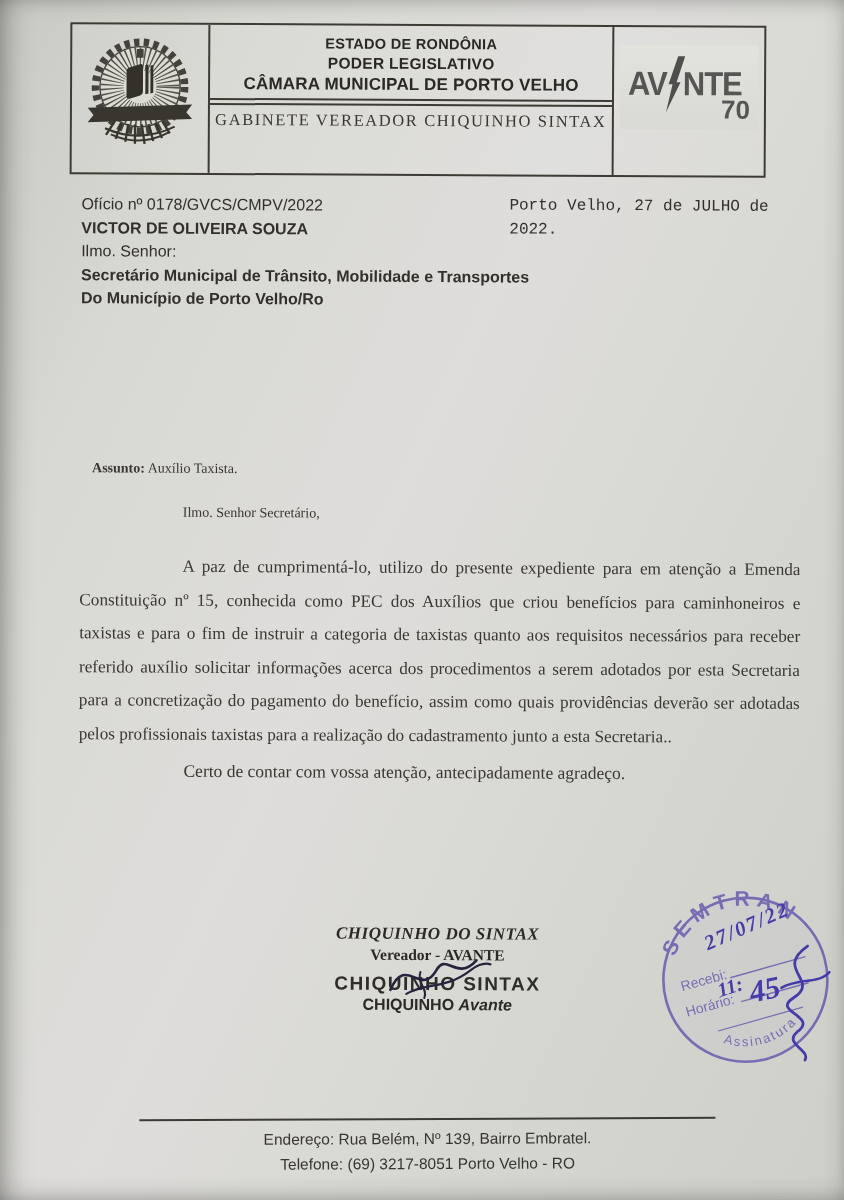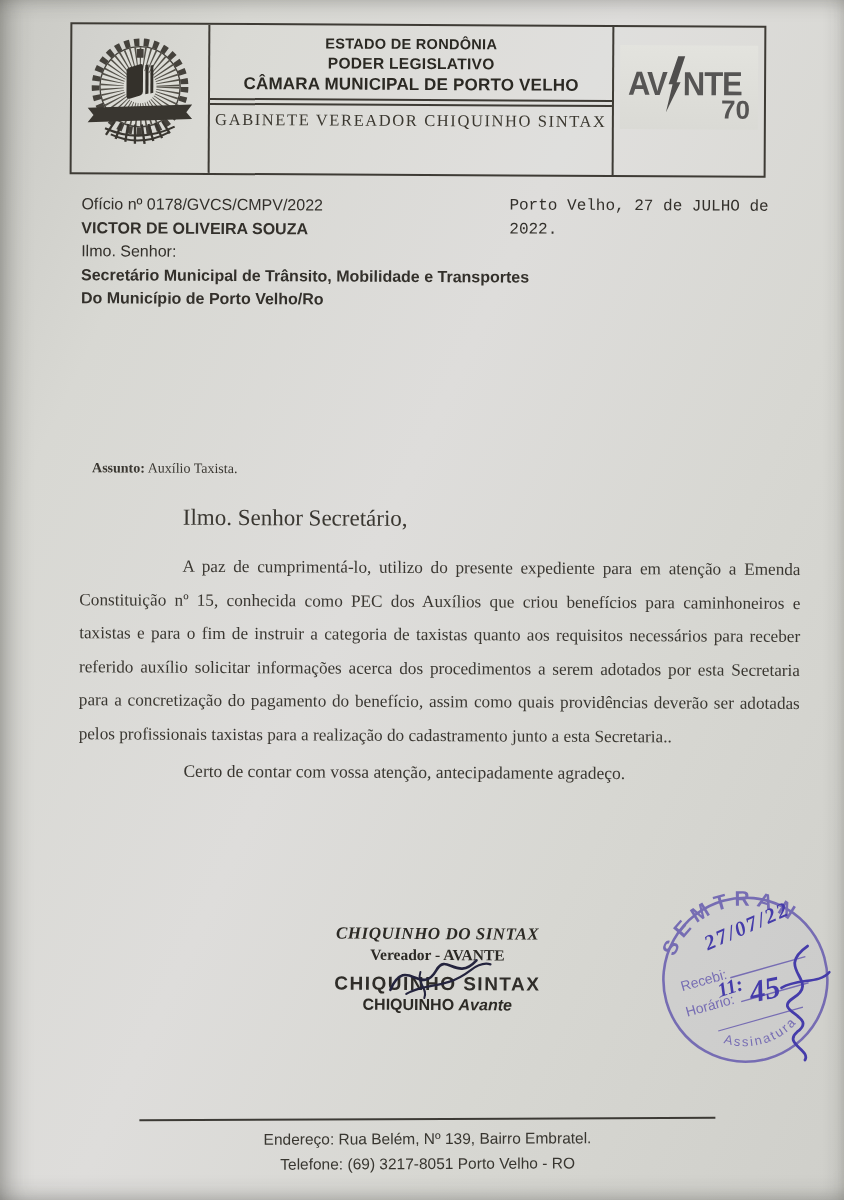--- a/index.html
+++ b/index.html
@@ -42,21 +42,21 @@
   .avante-70{position:absolute;right:8px;bottom:4px;font-size:26px;}
 
   
   .refs{position:absolute;left:80px;top:194px;width:690px;font-size:16px;color:#33302b;line-height:23.5px;}
   .refs .bold{font-weight:bold;}
   .place-date{position:absolute;left:428px;top:0;font-family:Liberation Mono, monospace;}
 
   
   .serif{font-family:"Liberation Serif",serif;color:#3a3731;}
   .subject{position:absolute;left:92px;top:430px;font-size:14px;margin-top:32px;}
-  .greeting{position:absolute;left:183px;top:506px;font-size:23px;}
+  .greeting{position:absolute;left:183px;top:506px;font-size:14px;}
   .body-par{
     position:absolute;left:80px;top:551px;width:721px;
     font-size:17.2px;line-height:33.5px;text-align:justify;text-indent:103px;
   }
   .closing{position:absolute;left:185px;top:762px;font-size:17.5px;}
 
   
   .sig-block{position:absolute;left:285px;top:924px;width:310px;text-align:center;color:#2c2a25;}
   .sig-stamp-name{font-family:"Liberation Serif",serif;font-style:italic;font-weight:bold;font-size:17px;letter-spacing:.5px;}
   .sig-stamp-title{font-family:"Liberation Serif",serif;font-weight:bold;font-size:15.5px;margin-top:2px;}

